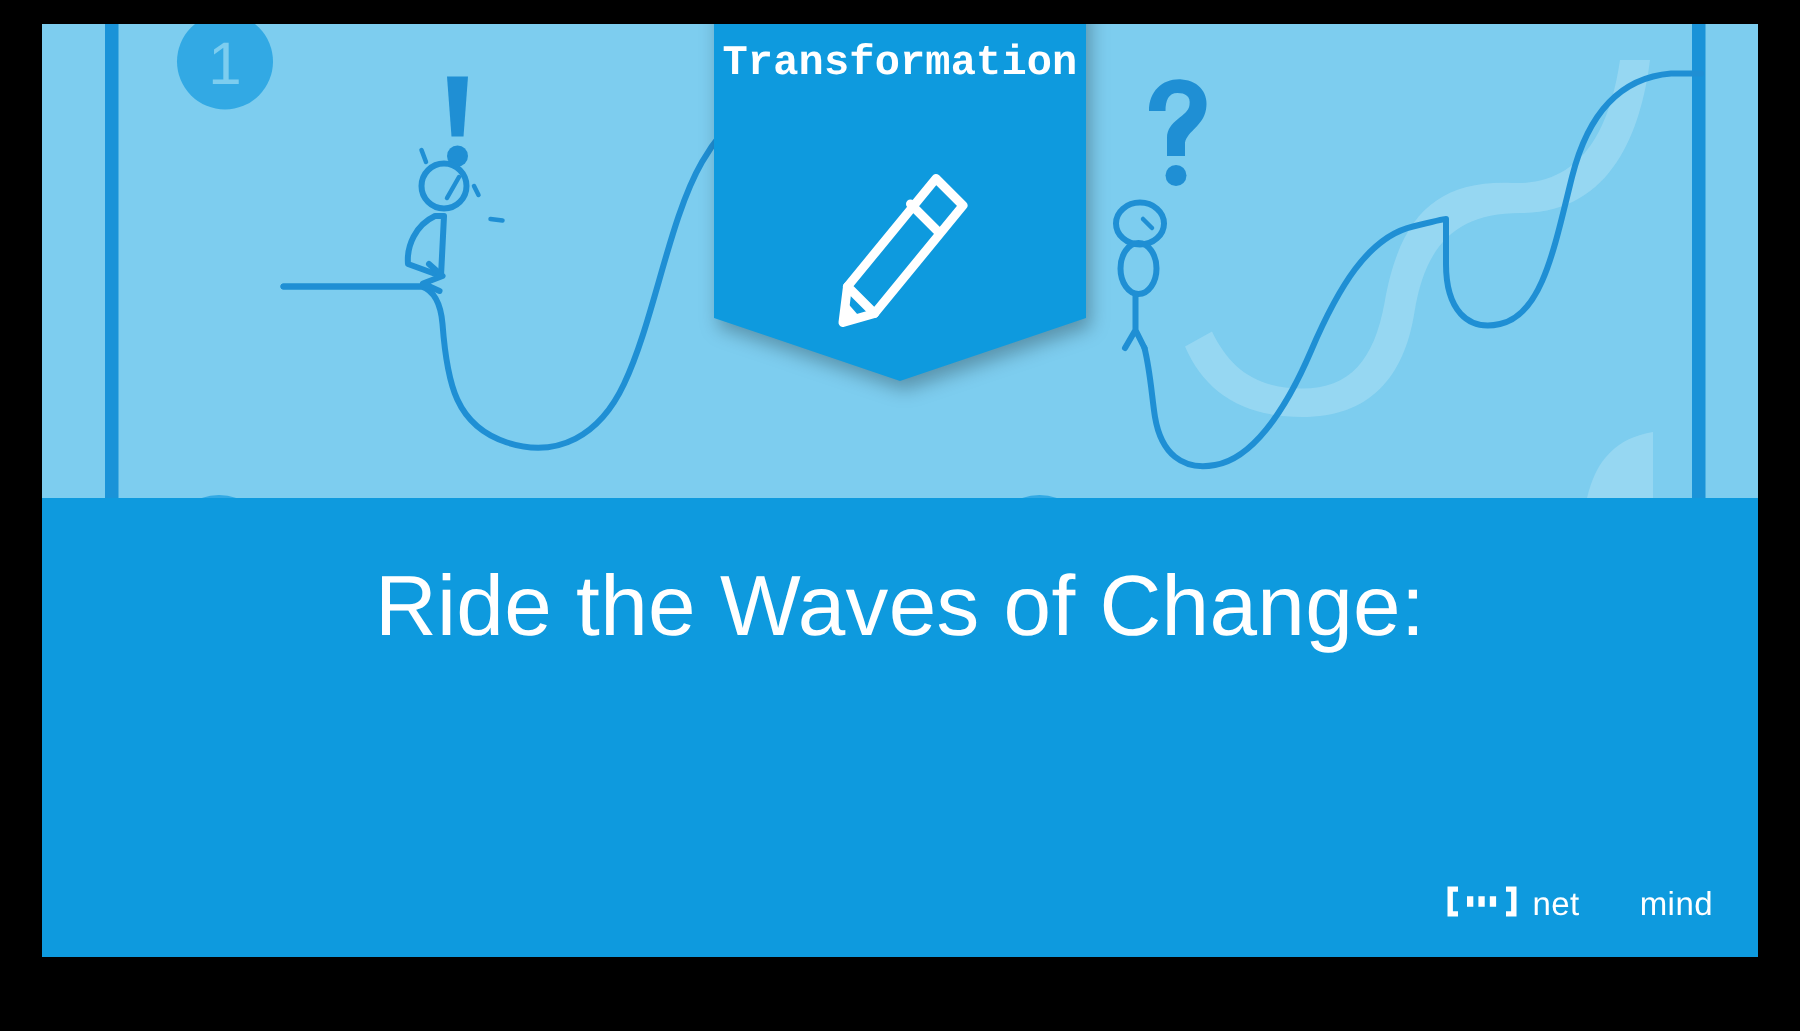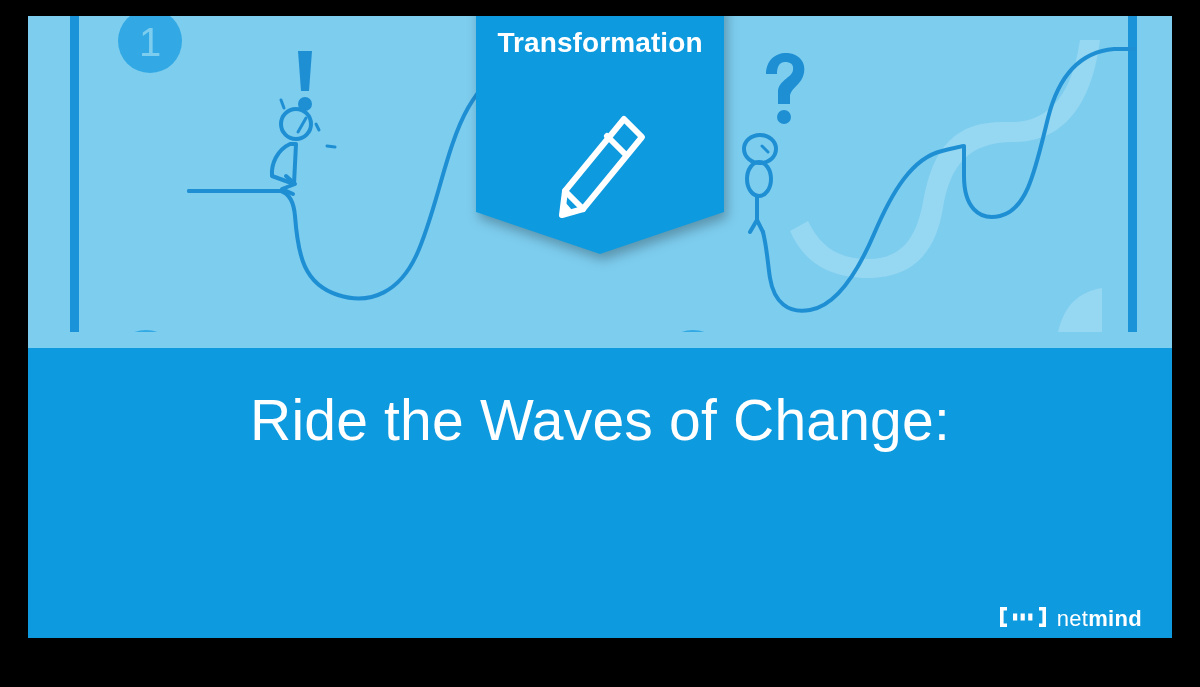--- a/index.html
+++ b/index.html
@@ -28,21 +28,21 @@
     left:0; top:0;
     width:1144px; height:316px;
     background:#7dcdef;
     overflow:hidden;
   }
   #illustration svg { position:absolute; left:0; top:0; display:block; }
 
   
   #title-band {
     position:absolute;
-    left:0; top:332px;
+    left:0; top:316px;
     width:1144px; height:306px;
     background:#0e9ade;
   }
   #title-block {
     position:absolute;
     left:0; right:0; top:40px;
     text-align:center;
     color:#ffffff;
     line-height:1.14;
     letter-spacing:0.2px;
@@ -65,28 +65,29 @@
     height:26px;
   }
   #logo .brackets { display:block; }
   #logo .wordmark {
     font-size:22px;
     color:#ffffff;
     letter-spacing:0.3px;
     white-space:nowrap;
   }
   #logo .wordmark .net  { font-weight:400; }
-  #logo .wordmark .mind { font-weight:700; }
+  #logo .wordmark .mind { font-weight:400;margin-left:40px; }
 
   
   #banner {
     position:absolute;
     left:448px; top:-16px;
     width:248px; height:254px;
     filter:drop-shadow(3px 6px 6px rgba(0,0,0,0.28));
+    font-family:Liberation Mono, monospace;
   }
   #banner svg { position:absolute; left:0; top:0; }
   #banner .banner-text {
     position:absolute;
     left:0; right:0; top:26px;
     text-align:center;
     color:#ffffff;
     font-size:28px;
     font-weight:700;
     line-height:1.22;

